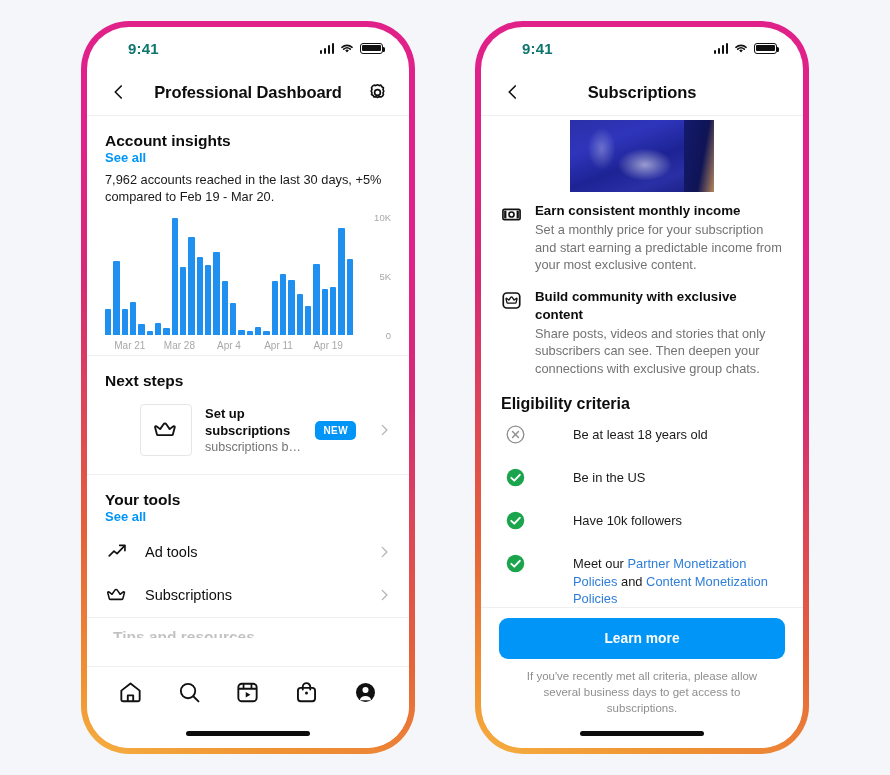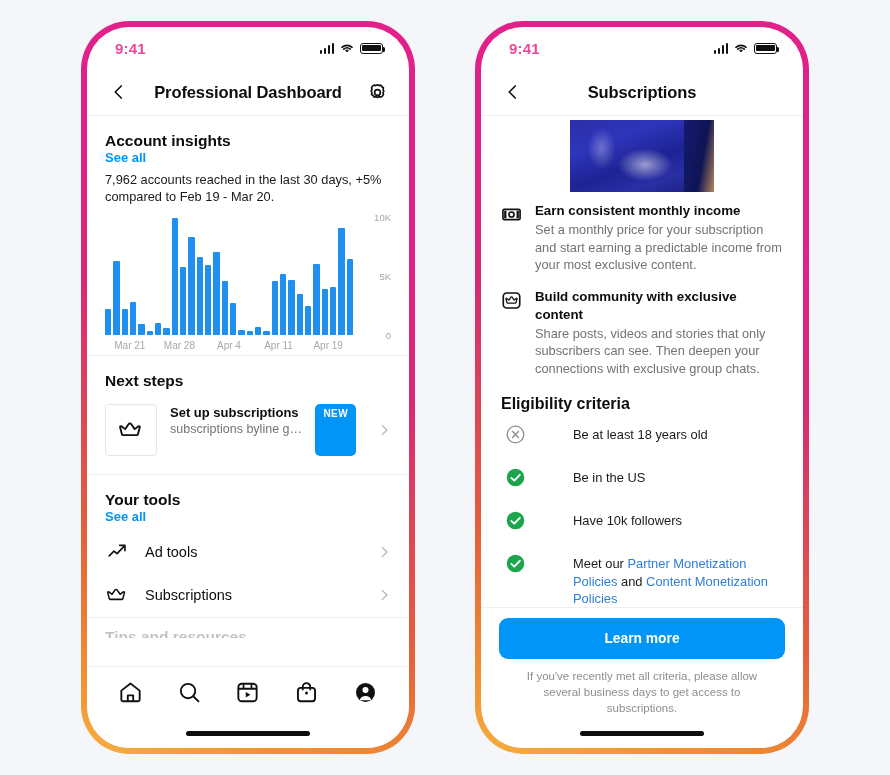--- a/index.html
+++ b/index.html
@@ -51,22 +51,23 @@
     flex: 0 0 42px;
     display: flex;
     align-items: center;
     justify-content: space-between;
     padding: 0 26px 0 28px;
     box-sizing: border-box;
   }
   .status-time {
     font-size: 15px;
     font-weight: bold;
-    color: #ec4899;
+    color: #0f766e;
     letter-spacing: .2px;
+    margin-left: 13px;
   }
   .status-icons {
     display: flex;
     align-items: center;
     gap: 5px;
   }
 
   
   .signal {
     display: flex;
@@ -235,22 +236,24 @@
   .x-label {
     font-size: 10px;
     color: #a8a8a8;
     flex: 1 1 0;
     text-align: center;
   }
 
   
   .nextstep-row {
     display: flex;
+    align-items: center;
     gap: 13px;
     padding: 8px 18px 18px 18px;
+    margin-left: 35px;
   }
   .nextstep-thumb {
     width: 50px;
     height: 50px;
     flex: 0 0 50px;
     border: 1px solid #e6e6e6;
     border-radius: 4px;
     display: flex;
     align-items: center;
     justify-content: center;
@@ -309,20 +312,21 @@
     color: #0d0d0d;
   }
   .faded-title {
     padding: 10px 18px 0 18px;
     font-size: 15.5px;
     font-weight: bold;
     color: #0d0d0d;
     opacity: .25;
     height: 10px;
     overflow: hidden;
+    margin-left: 8px;
   }
 
   
   .tab-bar {
     flex: 0 0 52px;
     height: 52px;
     border-top: 1px solid #efefef;
     display: flex;
     align-items: center;
     justify-content: space-around;

